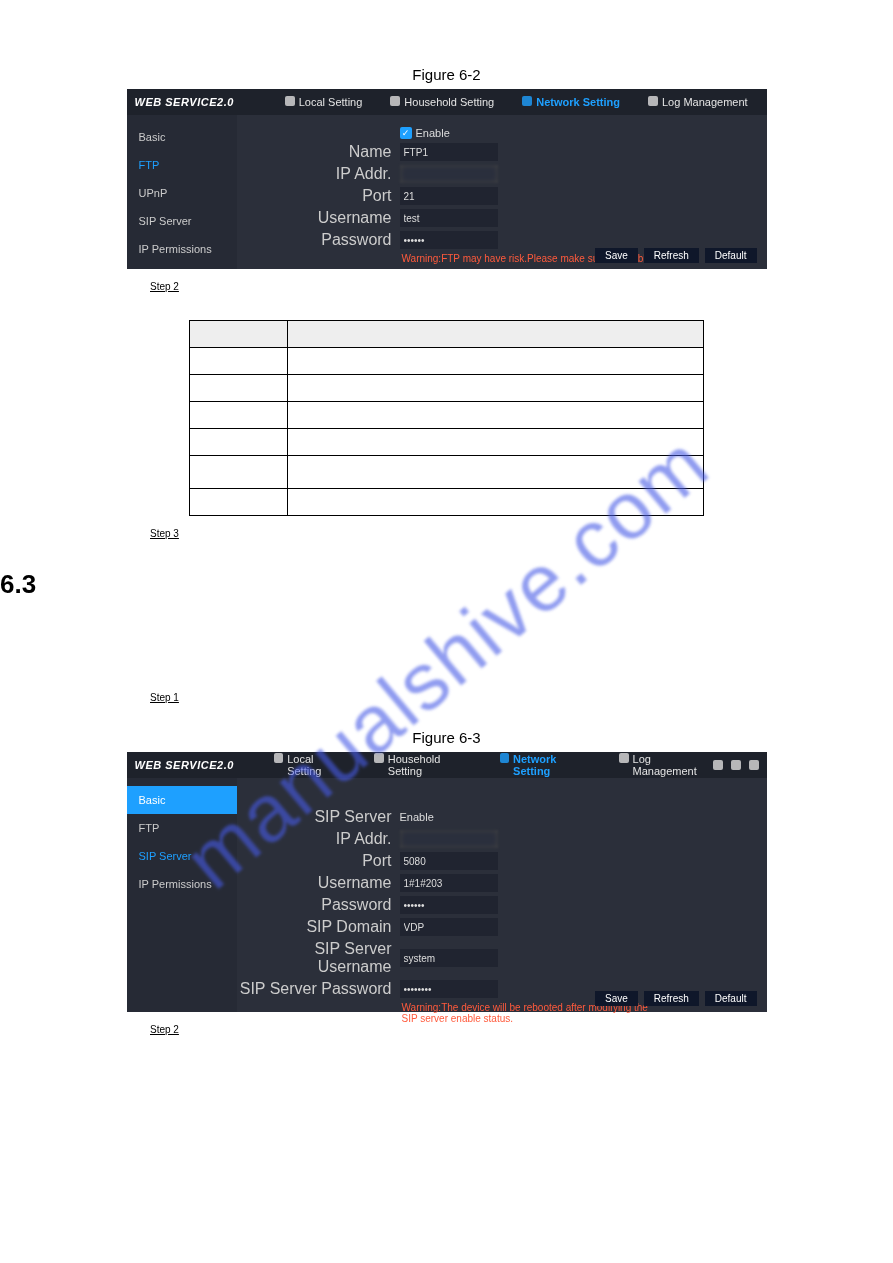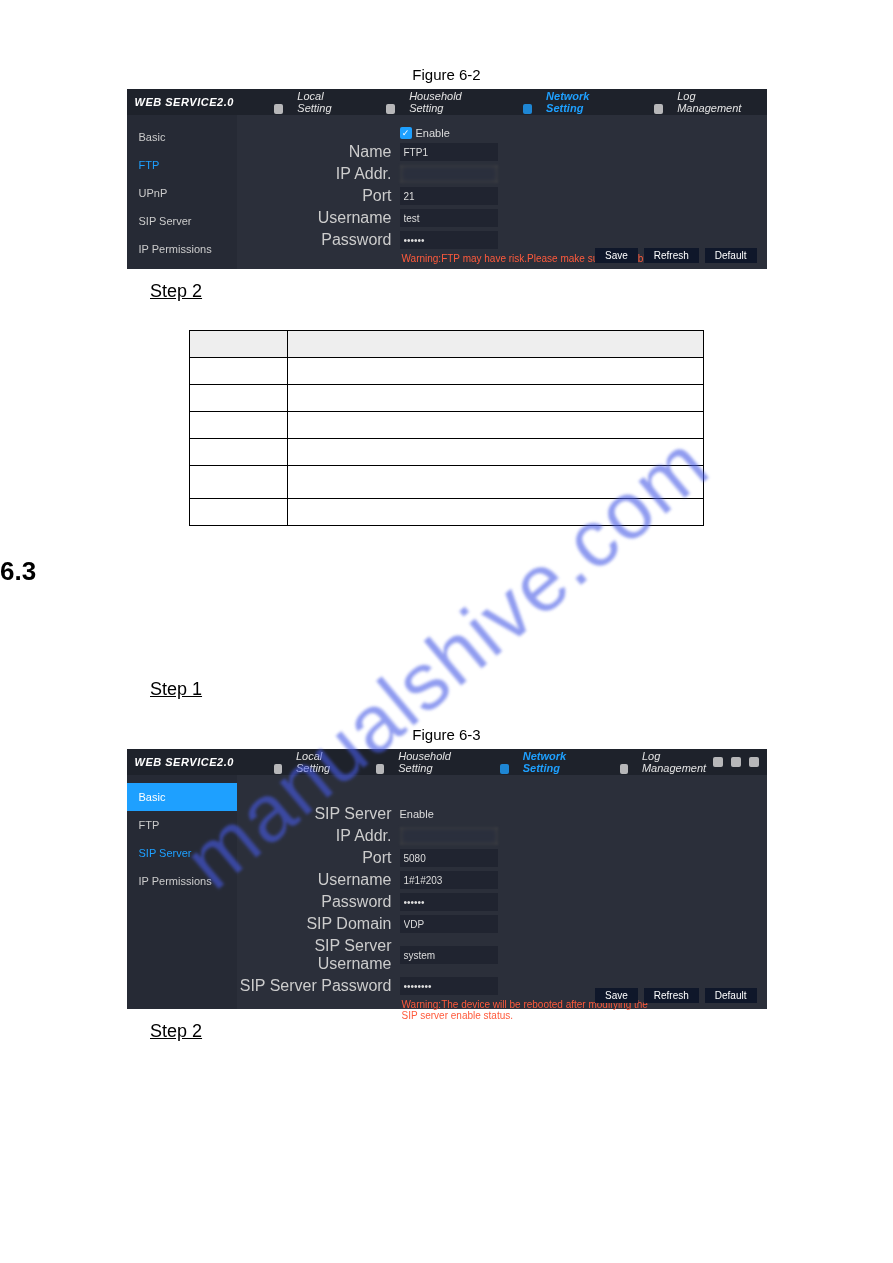--- a/index.html
+++ b/index.html
@@ -66,23 +66,22 @@
   .nav {
     display: flex;
     gap: 28px;
     flex: 1;
     justify-content: center;
   }
   .nav-item {
     color: #e4e4e4;
     font-size: 11px;
     display: flex;
-    align-items: flex-end;
-    gap: 14px;
-    font-style: italic;
+    align-items: flex-start;
+    gap: 4px;
   }
   .nav-item.active { color: #1ea0ff; font-weight: bold; }
   .icon-placeholder {
     display:inline-block;
     width:10px;height:10px;
     background:#ddd;
     opacity:.8;
     border-radius:2px;
   }
   .topbar-right {
@@ -176,21 +175,21 @@
     padding:1px 4px;
     display:flex;
     align-items:center;
     justify-content:space-between;
   }
   .select::after{content:"▼";font-size:7px;color:#888;margin-left:6px;}
 
   
   .step {
     text-decoration: underline;
-    font-size: 18px;
+    font-size: 10px;
     margin-left: 150px;
     margin-top: 12px;
   }
   .section-num {
     font-size: 26px;
     font-weight: bold;
     margin-top: 30px;
   }
 
   
@@ -309,20 +308,21 @@
           <td class="col1" style="height:30px"></td>
           <td></td>
         </tr>
     <tr>
           <td class="col1"></td>
           <td></td>
         </tr>
   </tbody>
     </table>
 
+  <div class="step">Step 3</div>
 
   <div class="section-num">6.3</div>
 
   <div style="height:80px"></div>
 
   <div class="step">Step 1</div>
 
   <div style="height:20px"></div>
 
   <div class="fig-caption">Figure 6-3</div>

